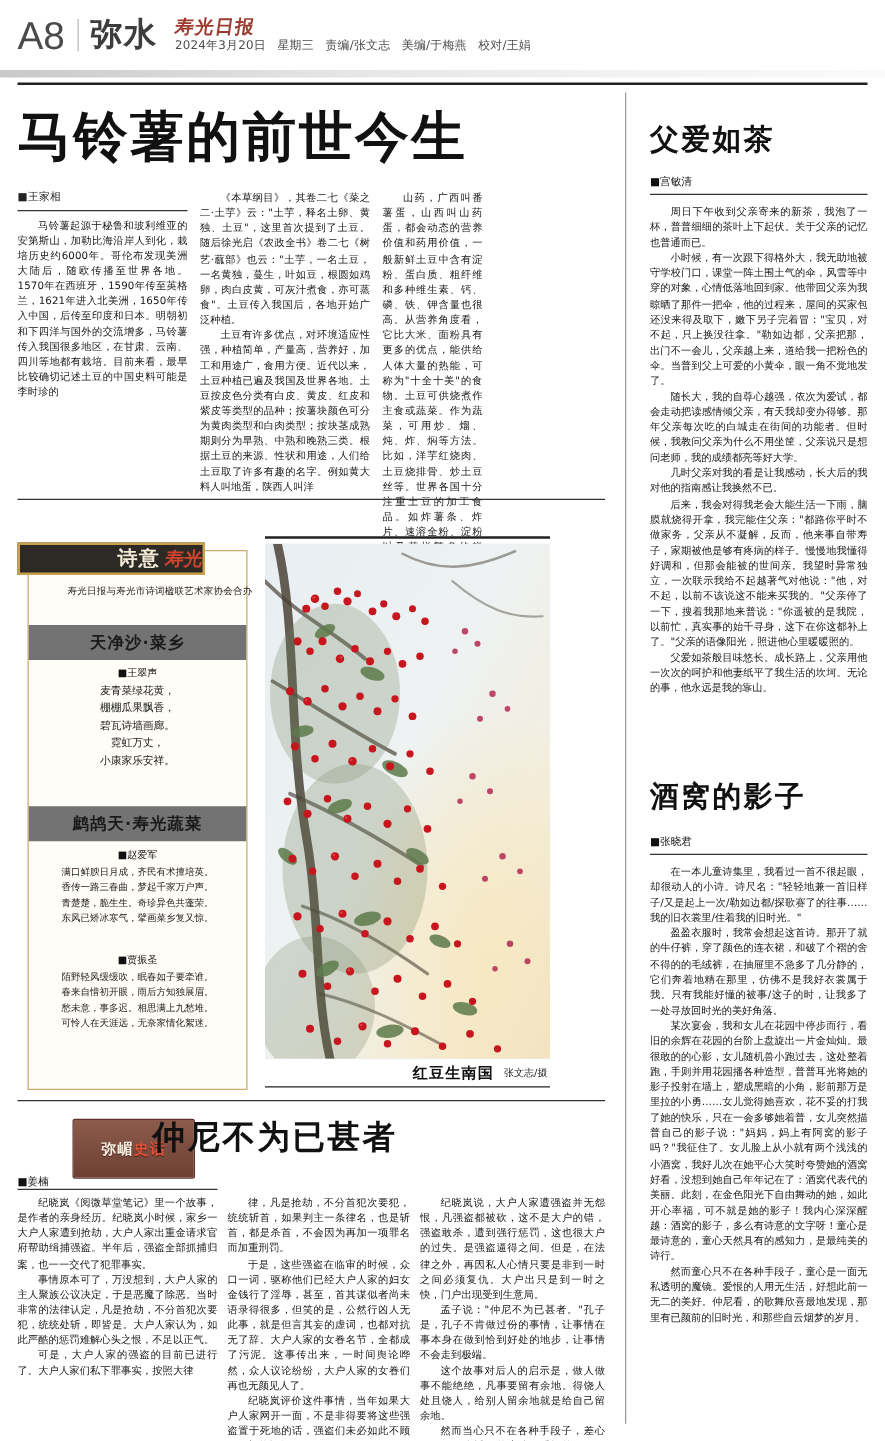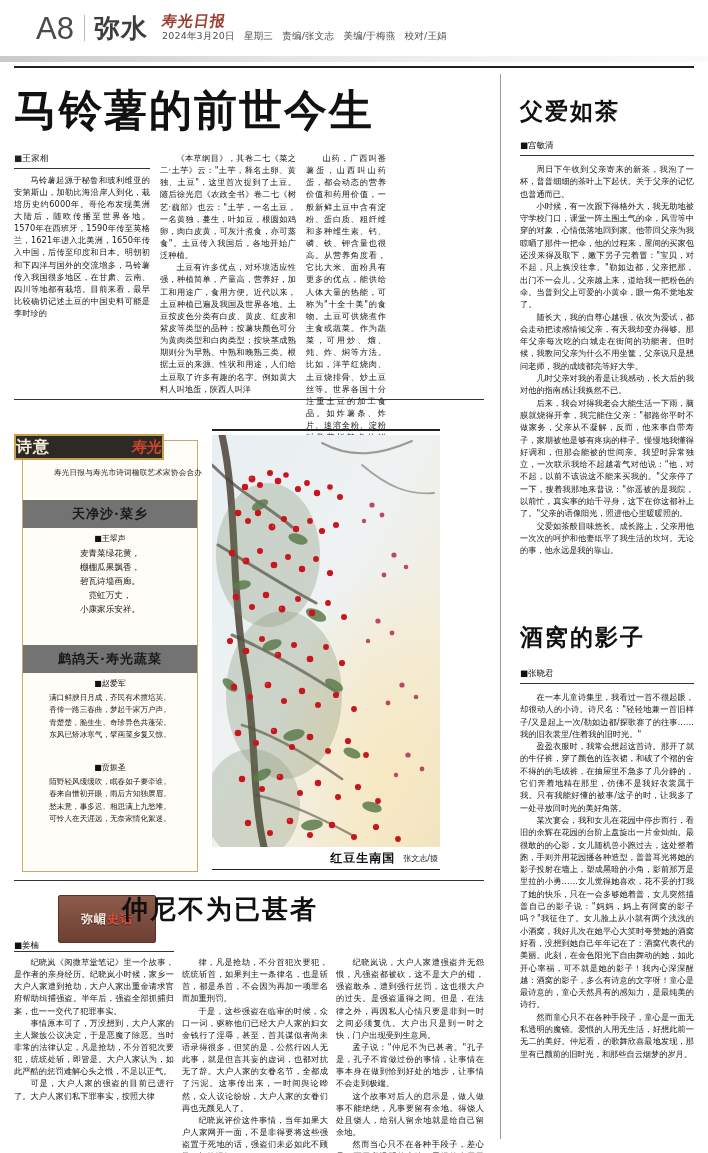--- a/index.html
+++ b/index.html
@@ -14,21 +14,20 @@
 
   
   .masthead {
     position:absolute; left:0; top:0; width:708px; height:56px;
     display:flex; align-items:center; padding-left:14px;
   }
   .page-no {
     font-size:31px; font-weight:400; color:#4a4a4a;
     letter-spacing:0px; line-height:1;
     font-family:"Liberation Sans", sans-serif;
-    margin-left:22px;
   }
   .page-sep {
     width:1px; height:26px; background:#b9b9b9; margin:0 9px 0 10px;
   }
   .section-name {
     font-size:26px; font-weight:700; color:#3d3d3d; line-height:1;
     letter-spacing:1px;
   }
   .mh-right { margin-left:14px; display:flex; flex-direction:column; justify-content:center; }
   .paper-logo {
@@ -84,21 +83,21 @@
     border:1px solid #c8ab6a;
     background:#fffdf7;
   }
   .poembox-corner {
     position:absolute; width:18px; height:18px;
     border-top:3px solid #b9953f; border-left:3px solid #b9953f;
     left:-1px; top:-1px;
   }
   .poem-banner {
     position:absolute; left:14px; top:434px; width:150px; height:26px;
-    background:#2d2a25; display:flex; align-items:center; justify-content:space-between;
+    background:#2d2a25; display:flex; align-items:center; justify-content:flex-end;
     border:2px solid #c8a14a;
   }
   .poem-banner .pb1 { color:#f2ead6; font-size:16px; font-weight:700; letter-spacing:1px; }
   .poem-banner .pb2 { color:#d0442e; font-size:15px; font-weight:700; margin-left:4px;
                       font-family:"DejaVu Serif",serif; transform:skewX(-6deg); }
   .poem-sub {
     position:absolute; left:22px; top:468px; width:212px;
     text-align:center; font-size:7.6px; color:#222; letter-spacing:0.2px;
   }
   .poem-item { position:absolute; left:23px; width:174px; }

